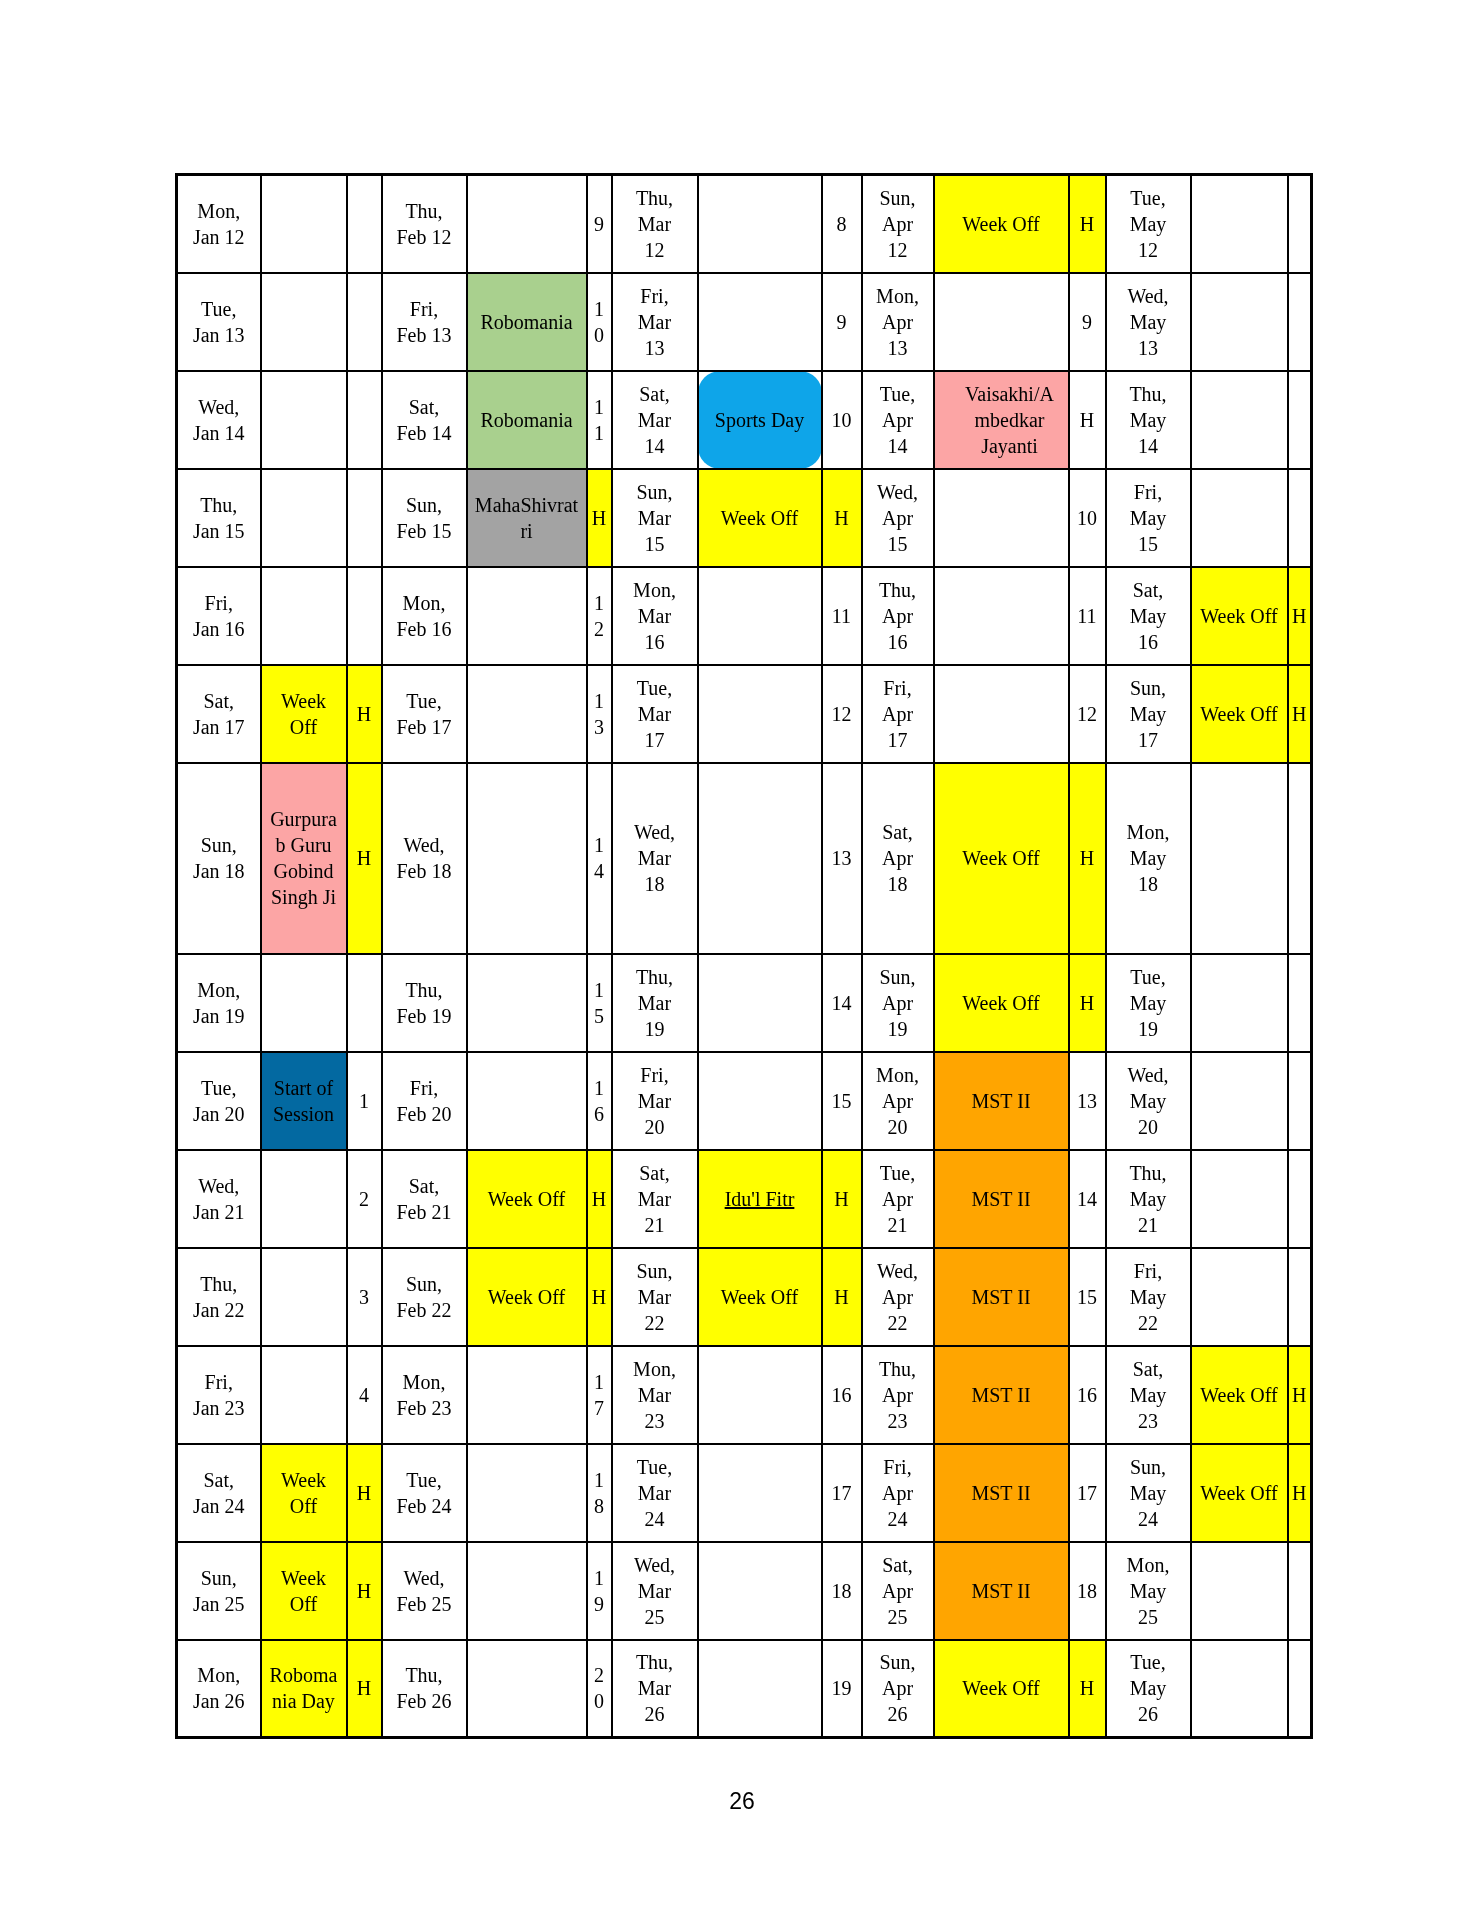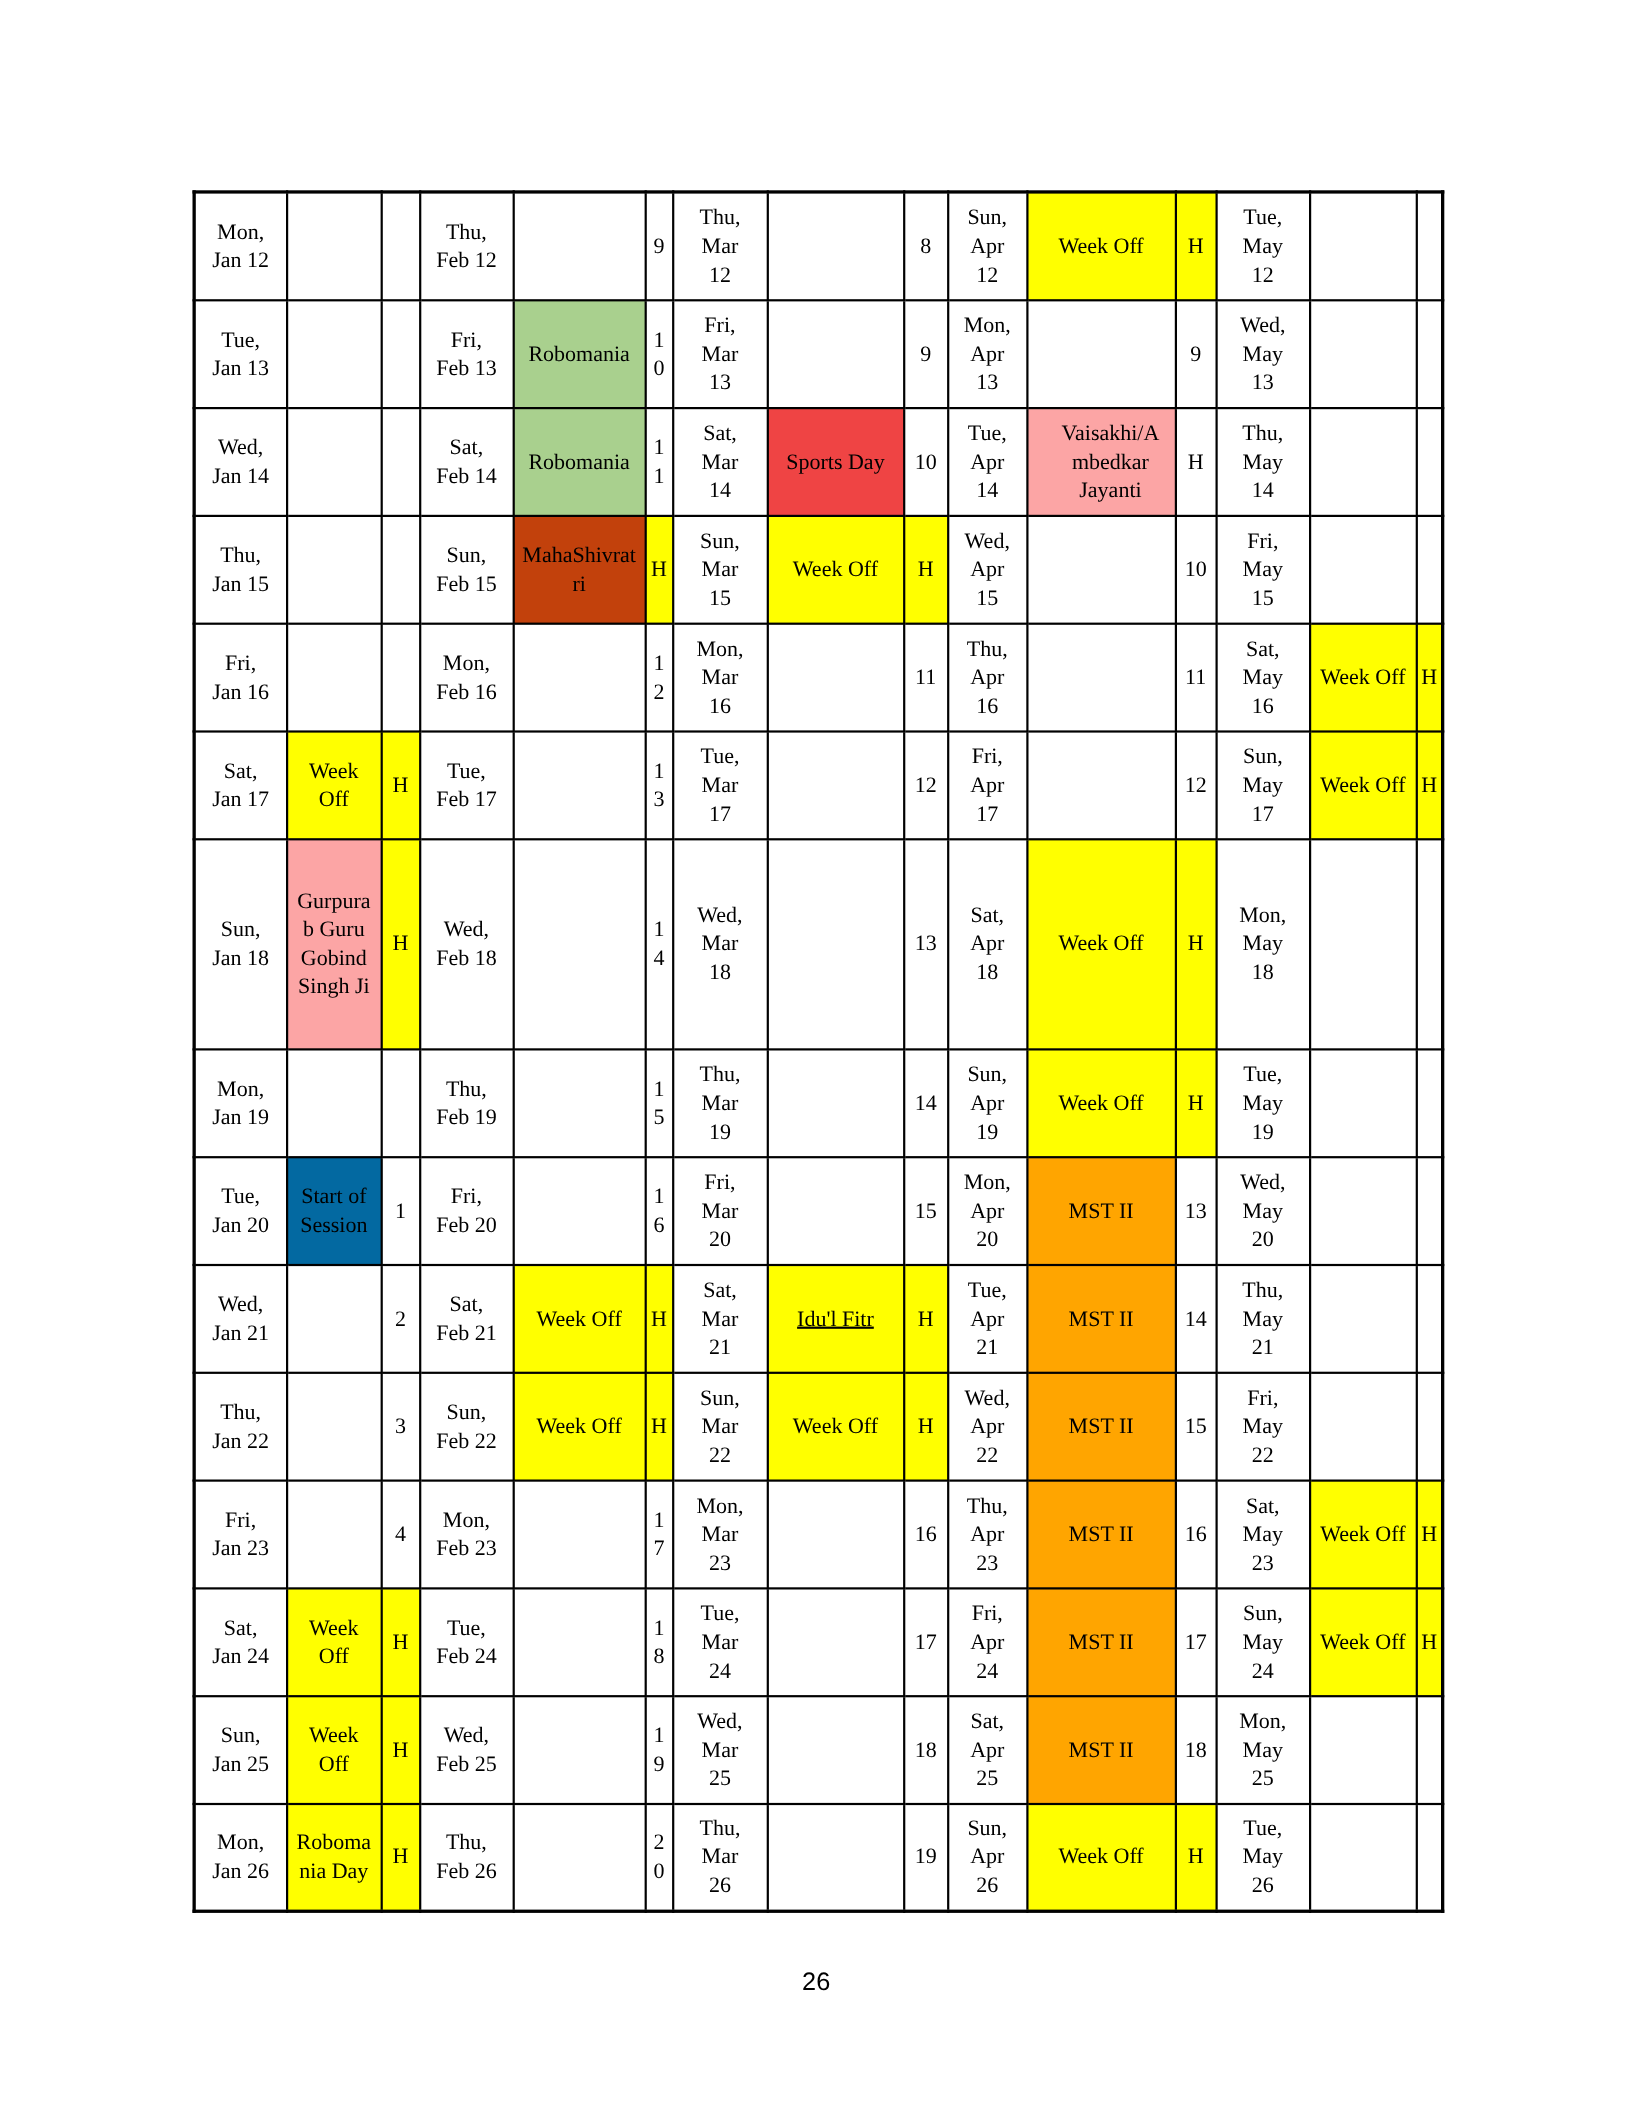--- a/index.html
+++ b/index.html
@@ -109,41 +109,41 @@
 Jan 14</td>
           <td class="event"></td>
           <td class="cnt"></td>
           <td class="date">Sat,
 Feb 14</td>
           <td class="event" style="background-color: rgb(169, 208, 142);">Robomania</td>
           <td class="cnt-narrow">11</td>
           <td class="date">Sat,
 Mar
 14</td>
-          <td class="event" style="background-color: #ef4444;">Sports Day</td>
+          <td class="event" style="background-color: #0ea5e9; border-radius: 22px;">Sports Day</td>
           <td class="cnt">10</td>
           <td class="date">Tue,
 Apr
 14</td>
           <td class="event" style="background-color: #fca5a5; padding-left: 24px;">Vaisakhi/Ambedkar Jayanti</td>
           <td class="cnt">H</td>
           <td class="date">Thu,
 May
 14</td>
           <td class="event"></td>
           <td class="cnt"></td>
         </tr>
         <tr>
           <td class="date">Thu,
 Jan 15</td>
           <td class="event"></td>
           <td class="cnt"></td>
           <td class="date">Sun,
 Feb 15</td>
-          <td class="event" style="background-color: #c2410c; margin-top: 22px;">MahaShivratri</td>
+          <td class="event" style="background-color: #a3a3a3; margin-top: 22px;">MahaShivratri</td>
           <td class="cnt-narrow" style="background-color: rgb(255, 255, 0);">H</td>
           <td class="date">Sun,
 Mar
 15</td>
           <td class="event" style="background-color: rgb(255, 255, 0);">Week Off</td>
           <td class="cnt" style="background-color: rgb(255, 255, 0);">H</td>
           <td class="date">Wed,
 Apr
 15</td>
           <td class="event"></td>

